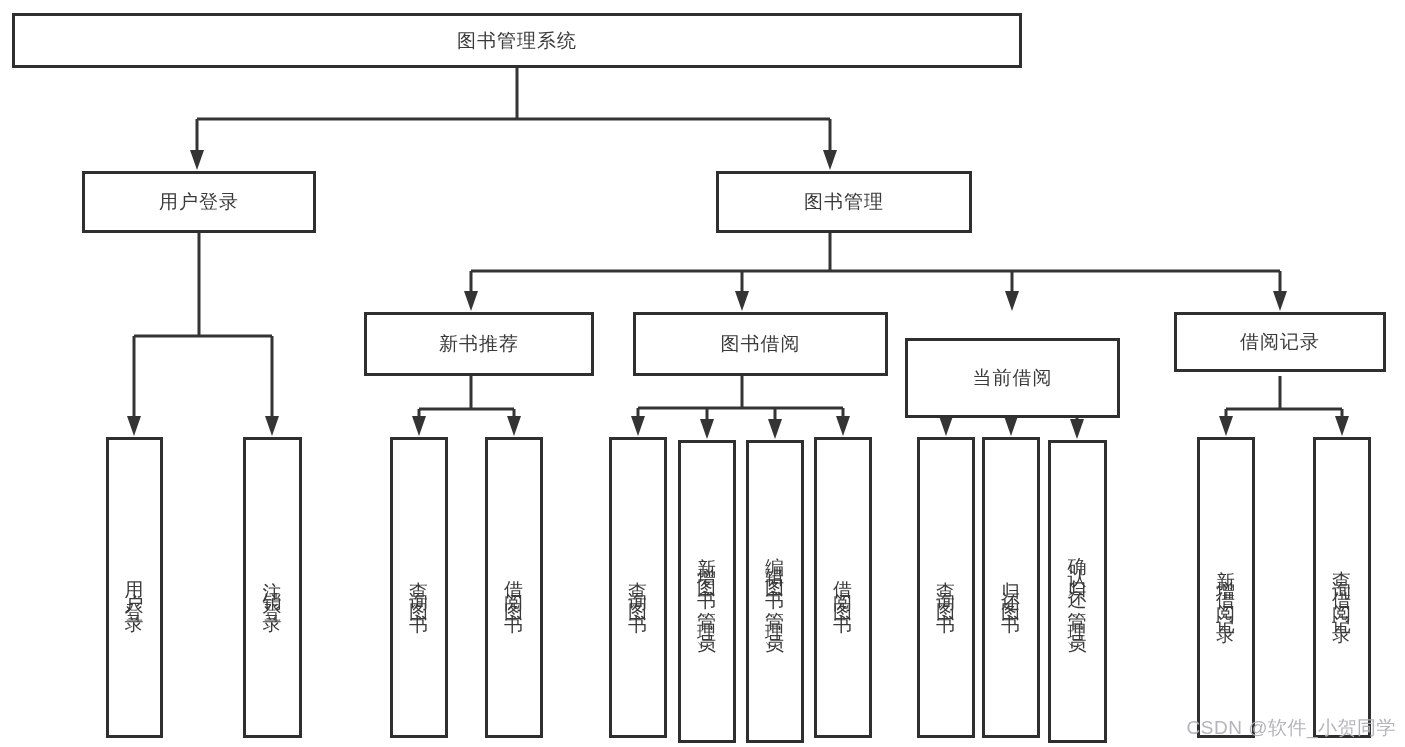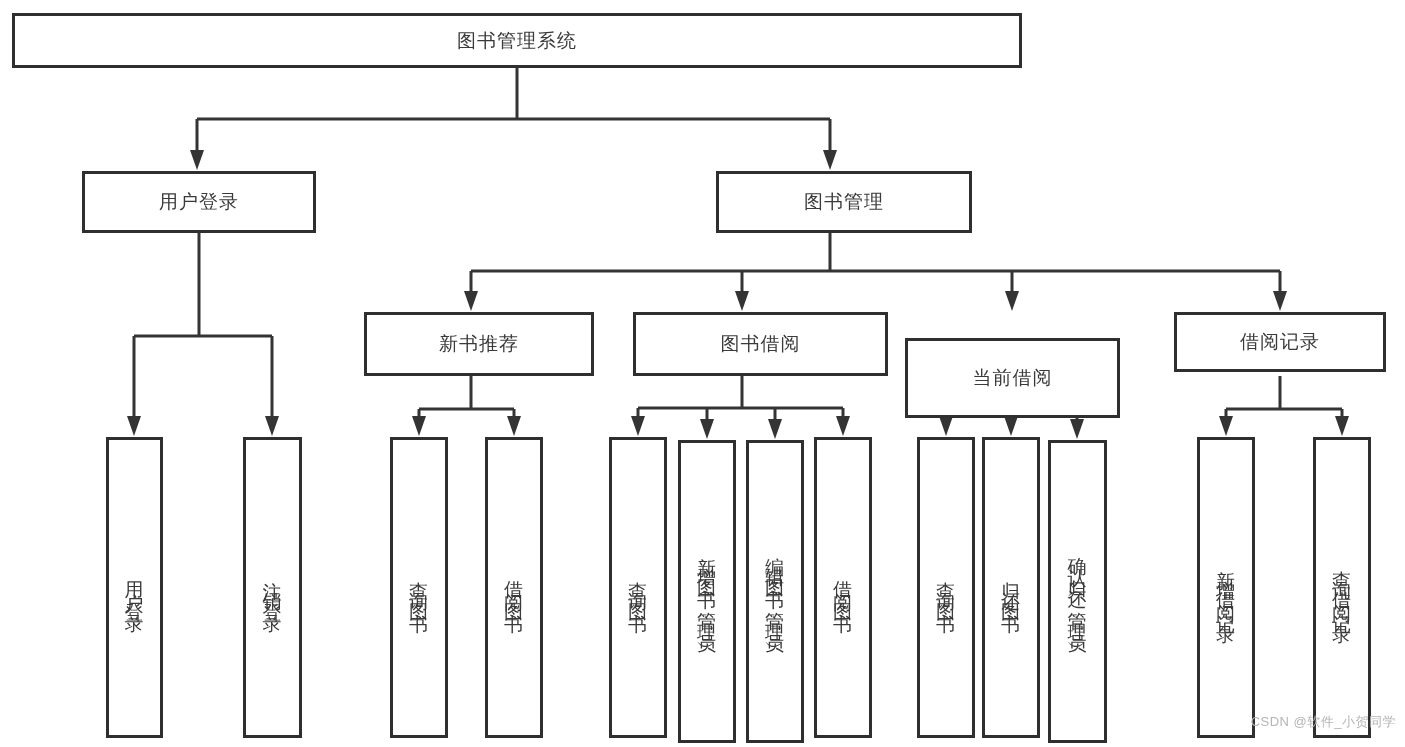--- a/index.html
+++ b/index.html
@@ -45,23 +45,23 @@
     writing-mode: vertical-rl;
     text-orientation: mixed;
     font-size: 19px;
     letter-spacing: 11px;
     line-height: 1;
     color: #3a3a3a;
   }
   .watermark {
     position: absolute;
     right: 9px;
-    bottom: 16px;
+    bottom: 6px;
     z-index: 3;
-    font-size: 13px;
+    font-size: 19px;
     letter-spacing: 0.5px;
     color: rgba(176, 176, 182, 0.95);
     white-space: nowrap;
   }
 </style>
 </head>
 <body>
 
 <div class="canvas">
 

